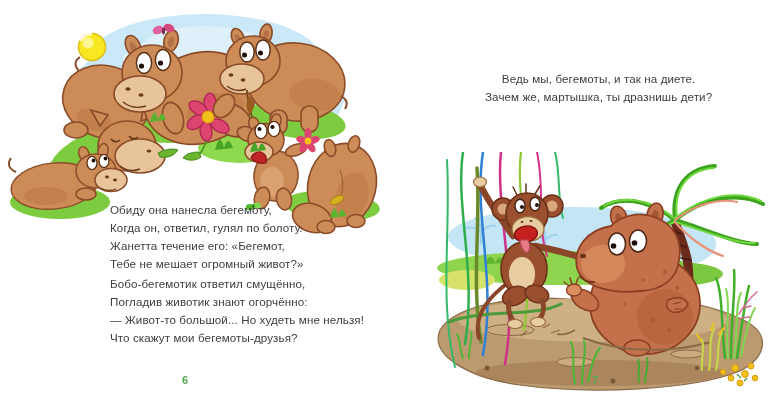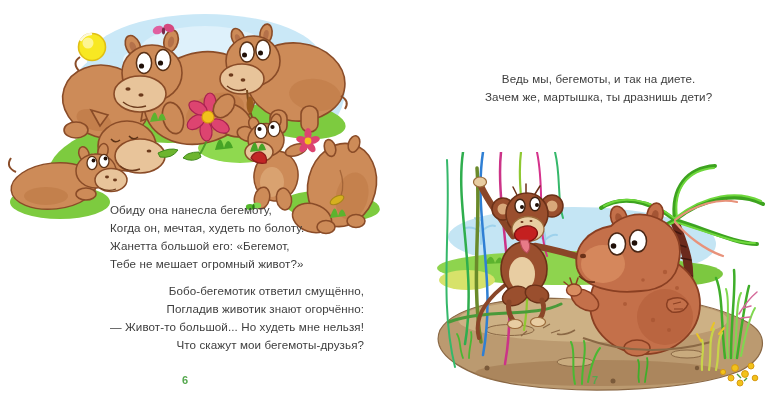--- a/index.html
+++ b/index.html
@@ -15,21 +15,21 @@
   .ill-right{left:425px;top:152px;}
   .poem{
     position:absolute;
     color:var(--text,#3d3d3d);
     font-size:11.6px;
     line-height:18px;
     letter-spacing:0.1px;
   }
   .poem-left{left:110px;top:201px;}
   .poem-right{left:485px;top:70px;text-align:center;}
-  .stanza + .stanza{margin-top:9px;text-align:right;}
+  .stanza + .stanza{margin-top:2px;}
   .page-number{
     position:absolute;top:374px;
     color:var(--page_number,#55a84e);
     font-size:11px;font-weight:bold;
   }
   .pn-left{left:182px;}
   .pn-right{left:592px;}
 </style>
 </head>
 <body>
@@ -218,22 +218,22 @@
           <ellipse cx="250" cy="207" rx="4.2" ry="3" fill="#54b82c"></ellipse>
           <ellipse cx="257" cy="205.5" rx="4.2" ry="3" fill="#7fd84f"></ellipse>
           <ellipse cx="253.5" cy="207" rx="1.2" ry="3" fill="#2a7a14"></ellipse>
         </g>
       </svg>
     </div>
 
     <div class="poem poem-left">
       <div class="stanza">
         <div>Обиду она нанесла бегемоту,</div>
-        <div>Когда он, мечтая, худеть по болоту.</div>
-        <div>Жанетта большой его: «Бегемот,</div>
+        <div>Когда он, ответил, гулял по болоту.</div>
+        <div>Жанетта течение его: «Бегемот,</div>
         <div>Тебе не мешает огромный живот?»</div>
       </div>
       <div class="stanza">
         <div>Бобо-бегемотик ответил смущённо,</div>
         <div>Погладив животик знают огорчённо:</div>
         <div>— Живот-то большой... Но худеть мне нельзя!</div>
         <div>Что скажут мои бегемоты-друзья?</div>
       </div>
     </div>
 

